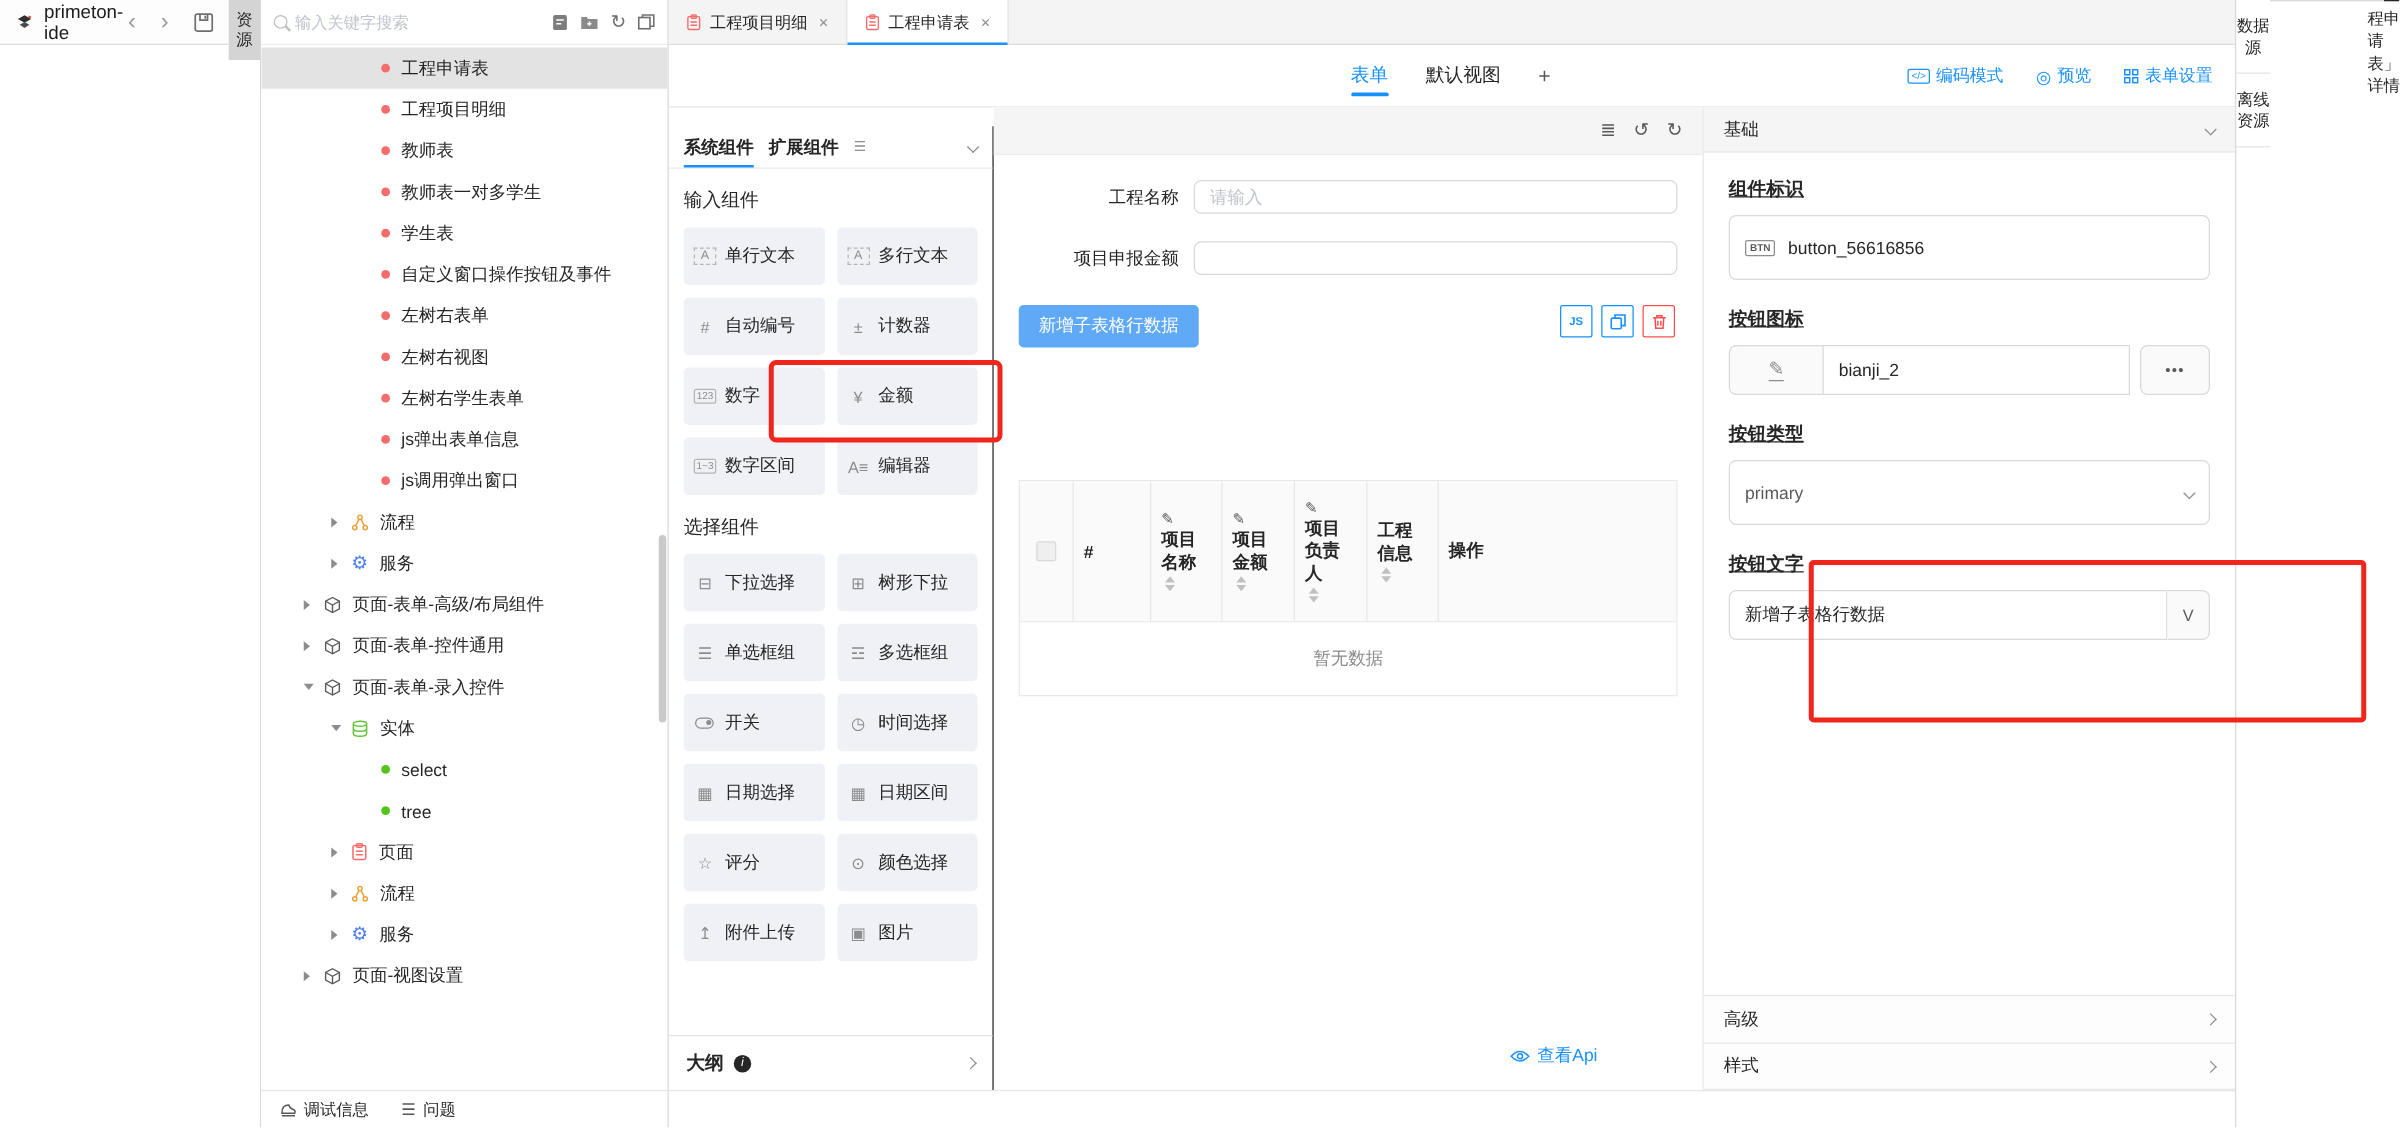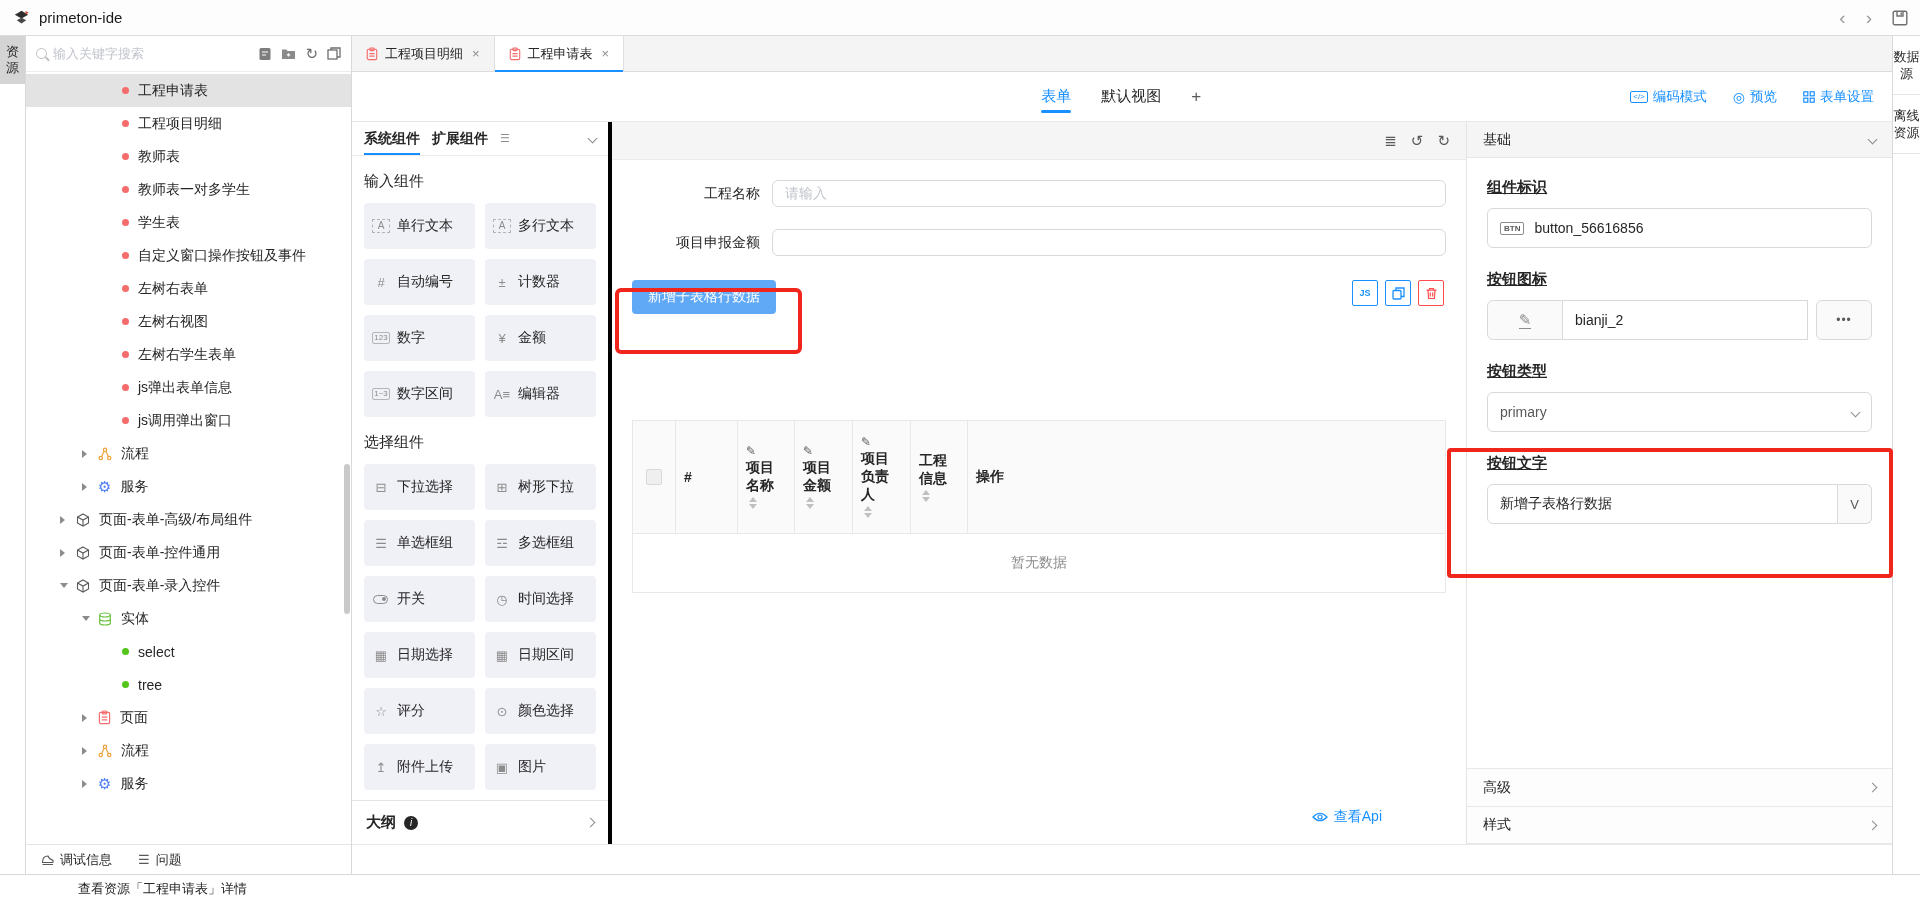--- a/index.html
+++ b/index.html
@@ -1,17 +1,17 @@
 <!DOCTYPE html>
 <html><head>
 <meta charset="utf-8">
 <style>
   *{box-sizing:border-box;margin:0;padding:0;font-family:"Liberation Sans","DejaVu Sans",sans-serif;}
   html,body{width:1920px;height:902px;overflow:hidden;background:#fff;color:#262626;}
-  .app{width:1920px;height:902px;display:flex;flex-direction:column;position:relative;}
+  .app{width:1920px;height:902px;display:flex;flex-direction:row;position:relative;}
 
   
   .titlebar{height:36px;flex:0 0 36px;display:flex;align-items:center;padding:0 12px;background:#fdfdfd;border-bottom:1px solid #dcdcdc;}
   .app-title{font-size:15px;color:#1b1b1b;margin-left:8px;}
   .tb-right{margin-left:auto;display:flex;align-items:center;gap:20px;color:#9a9a9a;}
   .navg{font-size:19px;line-height:1;cursor:pointer;}
 
   
   .main{flex:1;display:flex;min-height:0;}
 
@@ -65,21 +65,21 @@
   .vtab.active::after{content:'';position:absolute;left:0;right:0;bottom:8px;height:3px;background:#1890ff;border-radius:2px;}
   .vtab-add{font-size:17px;color:#595959;cursor:pointer;}
   .vh-right{display:flex;align-items:center;gap:26px;padding-right:18px;color:#1890ff;font-size:13.5px;}
   .vh-act{display:flex;align-items:center;gap:5px;cursor:pointer;}
   .ic-code{font-size:8px;border:1.2px solid #1890ff;border-radius:2px;padding:1px 2px;line-height:1;}
   .ic-eye-g{font-size:14px;line-height:1;}
 
   .content{flex:1;display:flex;min-height:0;}
 
   
-  .palette{flex:0 0 260px;border-right:4px solid #000000;display:flex;flex-direction:column;background:#fff;}
+  .palette{flex:0 0 260px;border-right:1px solid #000000;display:flex;flex-direction:column;background:#fff;margin-top:15px;}
   .pal-tabs{height:34px;flex:0 0 34px;display:flex;align-items:center;padding:0 12px;gap:12px;border-bottom:1px solid #ececec;}
   .ptab{font-size:14px;font-weight:700;height:100%;display:flex;align-items:center;position:relative;cursor:pointer;}
   .ptab.active::after{content:'';position:absolute;left:0;right:0;bottom:0;height:2px;background:#1890ff;}
   .pal-ham{font-size:11px;color:#8c8c8c;cursor:pointer;}
   .chev{width:7px;height:7px;border-right:1.4px solid #8c8c8c;border-bottom:1.4px solid #8c8c8c;display:inline-block;}
   .chev.down{transform:rotate(45deg);} .chev.right{transform:rotate(-45deg);}
   .pal-chev{margin-left:auto;cursor:pointer;}
   .pal-scroll{flex:1;overflow:hidden;}
   .sec-title{font-size:15px;font-weight:500;margin:16px 12px 12px;}
   .chip-grid{display:grid;grid-template-columns:1fr 1fr;gap:10px;padding:0 12px;}
@@ -126,21 +126,21 @@
   .api-row{margin-top:auto;display:flex;justify-content:flex-end;align-items:center;gap:6px;padding:8px 64px 6px 0;color:#1890ff;font-size:14px;}
   .i-eye{fill:none;stroke:#1890ff;stroke-width:1.2;}
 
   
   .inspector{flex:0 0 426px;border-left:1px solid #e4e4e4;display:flex;flex-direction:column;background:#fff;}
   .insp-header{height:36px;flex:0 0 36px;background:#f5f5f5;border-bottom:1px solid #e8e8e8;display:flex;align-items:center;padding:0 16px;font-size:14px;cursor:pointer;}
   .insp-header .chev{margin-left:auto;}
   .insp-body{flex:1;padding:20px 20px 0;overflow:hidden;}
   .group{margin-bottom:22px;}
   .glabel{font-size:15px;font-weight:700;margin-bottom:11px;text-decoration:underline;}
-  .ctl{height:40px;border:1px solid #d9d9d9;border-radius:6px;display:flex;align-items:center;padding:0 12px;font-size:14px;background:#fff;}
+  .ctl{height:52px;border:1px solid #d9d9d9;border-radius:6px;display:flex;align-items:center;padding:0 12px;font-size:14px;background:#fff;}
   .btn-badge{font-size:8px;font-weight:700;color:#595959;border:1px solid #8c8c8c;border-radius:2px;padding:1px 3px;margin-right:10px;}
   .icon-row{display:flex;align-items:center;}
   .pencil-box{flex:0 0 76px;height:40px;border:1px solid #d9d9d9;border-radius:6px 0 0 6px;background:#fafafa;display:flex;align-items:center;justify-content:center;}
   .pencil-g{font-size:15px;color:#8c8c8c;border-bottom:1.5px solid #8c8c8c;padding-bottom:1px;line-height:1;}
   .icon-input{flex:1;height:40px;border:1px solid #d9d9d9;border-left:none;display:flex;align-items:center;padding:0 12px;font-size:14px;}
   .more-box{flex:0 0 56px;height:40px;border:1px solid #d9d9d9;border-radius:6px;background:#fafafa;margin-left:8px;display:flex;align-items:center;justify-content:center;color:#595959;font-size:12px;letter-spacing:1px;cursor:pointer;}
   .sel-ctl{justify-content:space-between;color:#595959;cursor:pointer;}
   .text-row{display:flex;align-items:center;}
   .text-input{flex:1;height:40px;border:1px solid #d9d9d9;border-radius:6px 0 0 6px;display:flex;align-items:center;padding:0 12px;font-size:14px;}
   .suffix-box{flex:0 0 34px;height:40px;border:1px solid #d9d9d9;border-left:none;border-radius:0 6px 6px 0;background:#fafafa;display:flex;align-items:center;justify-content:center;color:#595959;font-size:13px;cursor:pointer;}
@@ -385,20 +385,32 @@
               </svg>
             </span>
             <span>流程</span>
           </div>
         <div class="trow l2">
             <span class="arw">
               <span class="ar-r"></span>
             </span>
             <span class="tico gear-g">⚙</span>
             <span>服务</span>
+          </div>
+        <div class="trow l1">
+            <span class="arw">
+              <span class="ar-r"></span>
+            </span>
+            <span class="tico">
+              <svg class="i-cube" width="14" height="14" viewBox="0 0 14 14">
+                <path d="M7 1 L12.5 4 V10 L7 13 L1.5 10 V4 Z"></path>
+                <path d="M1.5 4 L7 7 L12.5 4 M7 7 V13"></path>
+              </svg>
+            </span>
+            <span>页面-视图设置</span>
           </div>
       </div>
       <div class="scroll-thumb"></div>
 
       <div class="debug-bar">
         <div class="dbg-item">
           <svg width="14" height="14" viewBox="0 0 14 14">
               <path d="M2.5 9.5 q0 -6.5 5.5 -6.5 q1 2.8 3.5 3.6 q2.3 .8 1.3 2.9 z M2.5 11.5 h10.5" fill="none" stroke="#595959" stroke-width="1.2"></path>
             </svg>
           <span>调试信息</span>

